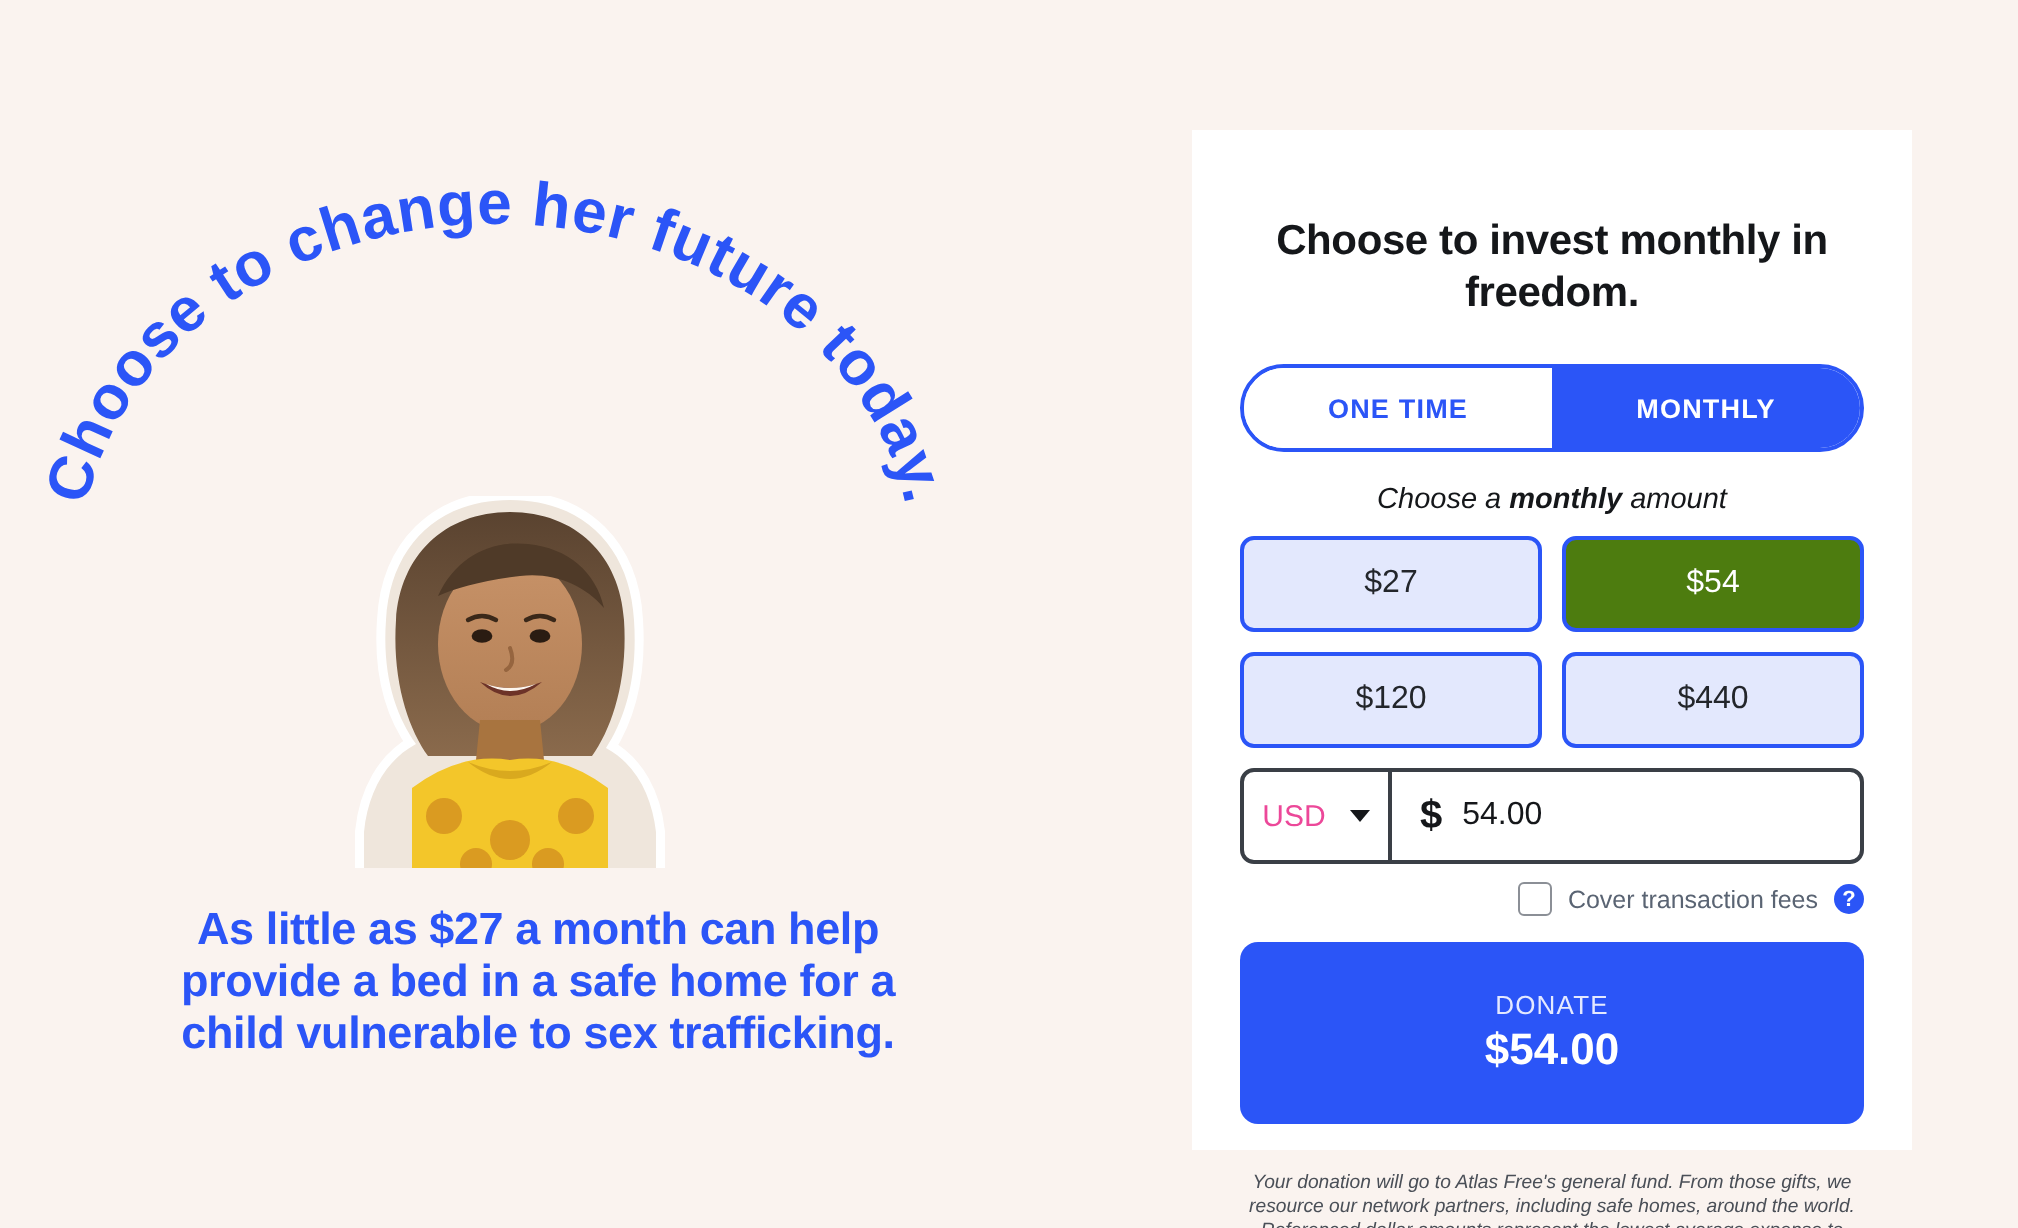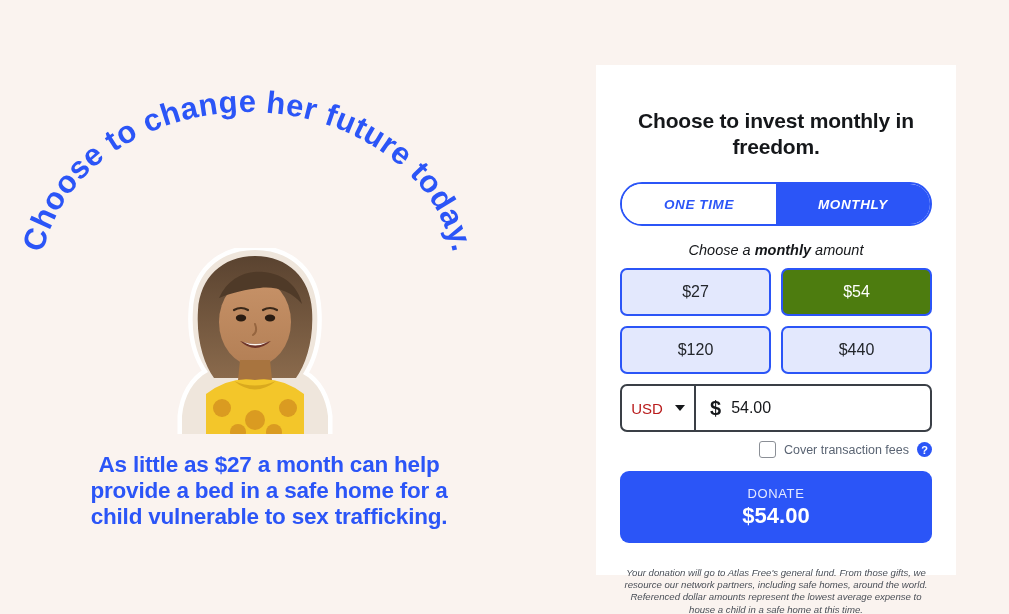--- a/index.html
+++ b/index.html
@@ -56,21 +56,20 @@
   }
 
   .toggle{
     margin:22px 0 0 0;
     display:flex;
     border:2px solid #2b55f7;
     border-radius:22px;
     overflow:hidden;
     height:40px;
     background:#fff;
-    font-style:italic;
   }
   .toggle>div{
     flex:1;display:flex;align-items:center;justify-content:center;
     font-size:13.5px;font-weight:bold;letter-spacing:0.6px;cursor:pointer;
   }
   .toggle .t-off{color:#2b55f7;background:#fff;}
   .toggle .t-on{color:#ffffff;background:#2b55f7;}
 
   .amount-label{
     text-align:center;font-size:14.5px;color:#15171a;margin:16px 0 10px 0;font-style:italic;
@@ -87,39 +86,39 @@
     font-size:16px;cursor:pointer;
   }
   .amt.sel{background:#4d7c0f;color:#ffffff;}
 
   .inputrow{
     margin-top:10px;display:flex;height:44px;
     border:2px solid #3a3f46;border-radius:7px;overflow:hidden;background:#fff;
   }
   .cur{
     width:72px;display:flex;align-items:center;gap:12px;justify-content:center;
-    border-right:2px solid #3a3f46;font-size:15px;color:#b91c1c;cursor:pointer;
+    border-right:2px solid #3a3f46;font-size:15px;color:#ec4899;cursor:pointer;
   }
   .caret{width:0;height:0;border-left:5px solid transparent;border-right:5px solid transparent;border-top:6px solid #15171a;}
   .amt-in{flex:1;display:flex;align-items:center;gap:10px;padding-left:14px;}
   .dollar{font-size:20px;font-weight:bold;color:#15171a;}
   .amt-val{font-size:16px;color:#15171a;}
 
   .feerow{
     margin-top:9px;display:flex;align-items:center;justify-content:flex-end;gap:8px;
   }
   .cbox{width:15px;height:15px;border:1.5px solid #8b8f96;border-radius:3px;background:#fff;cursor:pointer;}
   .fee-label{font-size:12.5px;color:#5a6473;}
   .helpicon{
     width:15px;height:15px;border-radius:50%;background:#2b55f7;color:#fff;
     font-size:11px;font-weight:bold;display:flex;align-items:center;justify-content:center;cursor:pointer;
   }
 
   .donate{
-    margin-top:13px;height:72px;background:#2b55f7;border-radius:9px;
+    margin-top:13px;height:91px;background:#2b55f7;border-radius:9px;
     display:flex;flex-direction:column;align-items:center;justify-content:center;
     cursor:pointer;gap:2px;
   }
   .donate .d1{color:#e4e9ff;font-size:13px;letter-spacing:0.6px;}
   .donate .d2{color:#ffffff;font-size:22px;font-weight:bold;}
 
   .fineprint{
     margin-top:24px;padding:0 4px 10px 4px;
     font-size:9.6px;line-height:12.2px;font-style:italic;
     color:#4a4f57;text-align:center;

